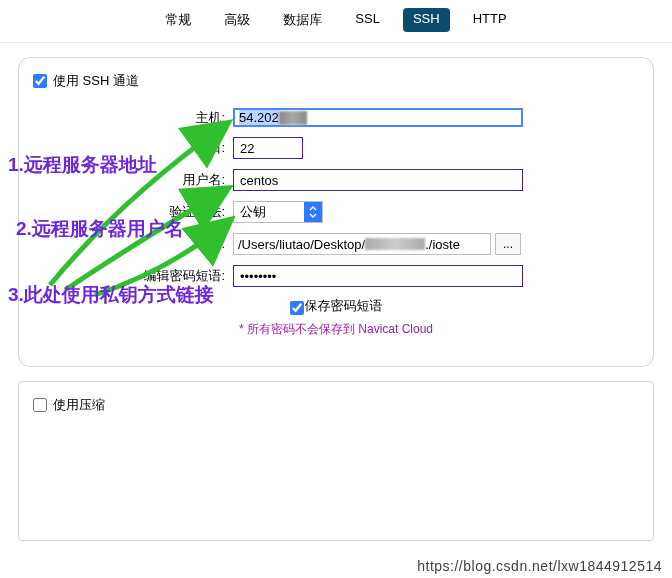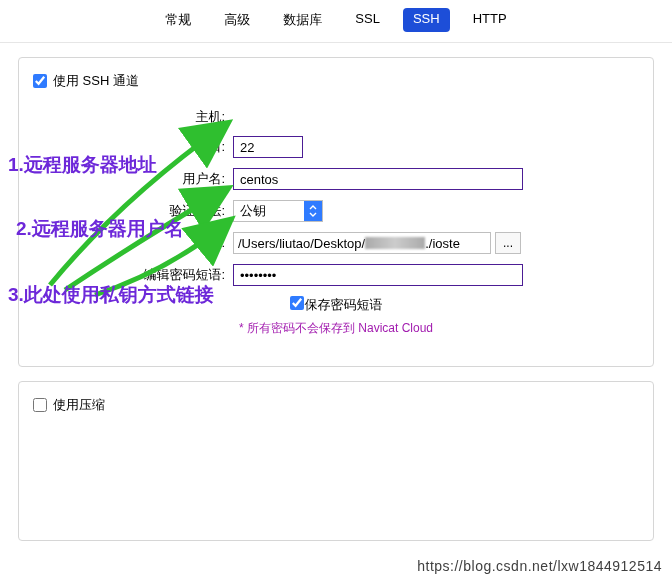--- a/index.html
+++ b/index.html
@@ -20,27 +20,27 @@
     padding: 8px 0 10px;
     border-bottom: 1px solid #e6e6e6;
   }
   .tab {
     padding: 3px 10px;
     border-radius: 4px;
     font-size: 13px;
     cursor: pointer;
   }
   .tab.active {
-    background: #1d4ed8;
+    background: #0c4a6e;
     color: #fff;
   }
   .panel {
     margin: 14px 18px;
     border: 1px solid #d6d6d6;
-    border-radius: 4px;
+    border-radius: 12px;
     padding: 14px;
     position: relative;
     height: 310px;
   }
   .panel2 {
     margin: 0 18px 14px;
     border: 1px solid #d6d6d6;
     border-radius: 4px;
     padding: 14px;
     height: 160px;
@@ -112,21 +112,21 @@
     width: 26px;
     display: flex;
     align-items: center;
     justify-content: center;
     font-size: 12px;
     background: #f8f8f8;
   }
   .save-row {
     display: flex;
     justify-content: center;
-    align-items: flex-start;
+    align-items: flex-end;
     gap: 1px;
     margin-top: 6px;
   }
   .note {
     text-align: center;
     color: #a21caf;
     font-size: 12px;
     margin-top: 6px;
   }
   .highlight {
@@ -185,20 +185,26 @@
 </div>
 
 <div class="panel">
   <div class="chk-row">
     <input type="checkbox" checked="" style="">
     <span>使用 SSH 通道</span>
   </div>
 
   <div class="form-row">
     <div class="lbl">主机:</div>
+    <div class="field">
+      <div class="host-input" style="display:flex;align-items:center;padding:0 4px;">
+        <span class="highlight">54.202</span>
+          <span class="blur"></span>
+      </div>
+    </div>
   </div>
 
   <div class="form-row">
     <div class="lbl">端口:</div>
     <div class="field">
       <input type="text" class="port-input" value="22" style="">
     </div>
   </div>
 
   <div class="form-row">

